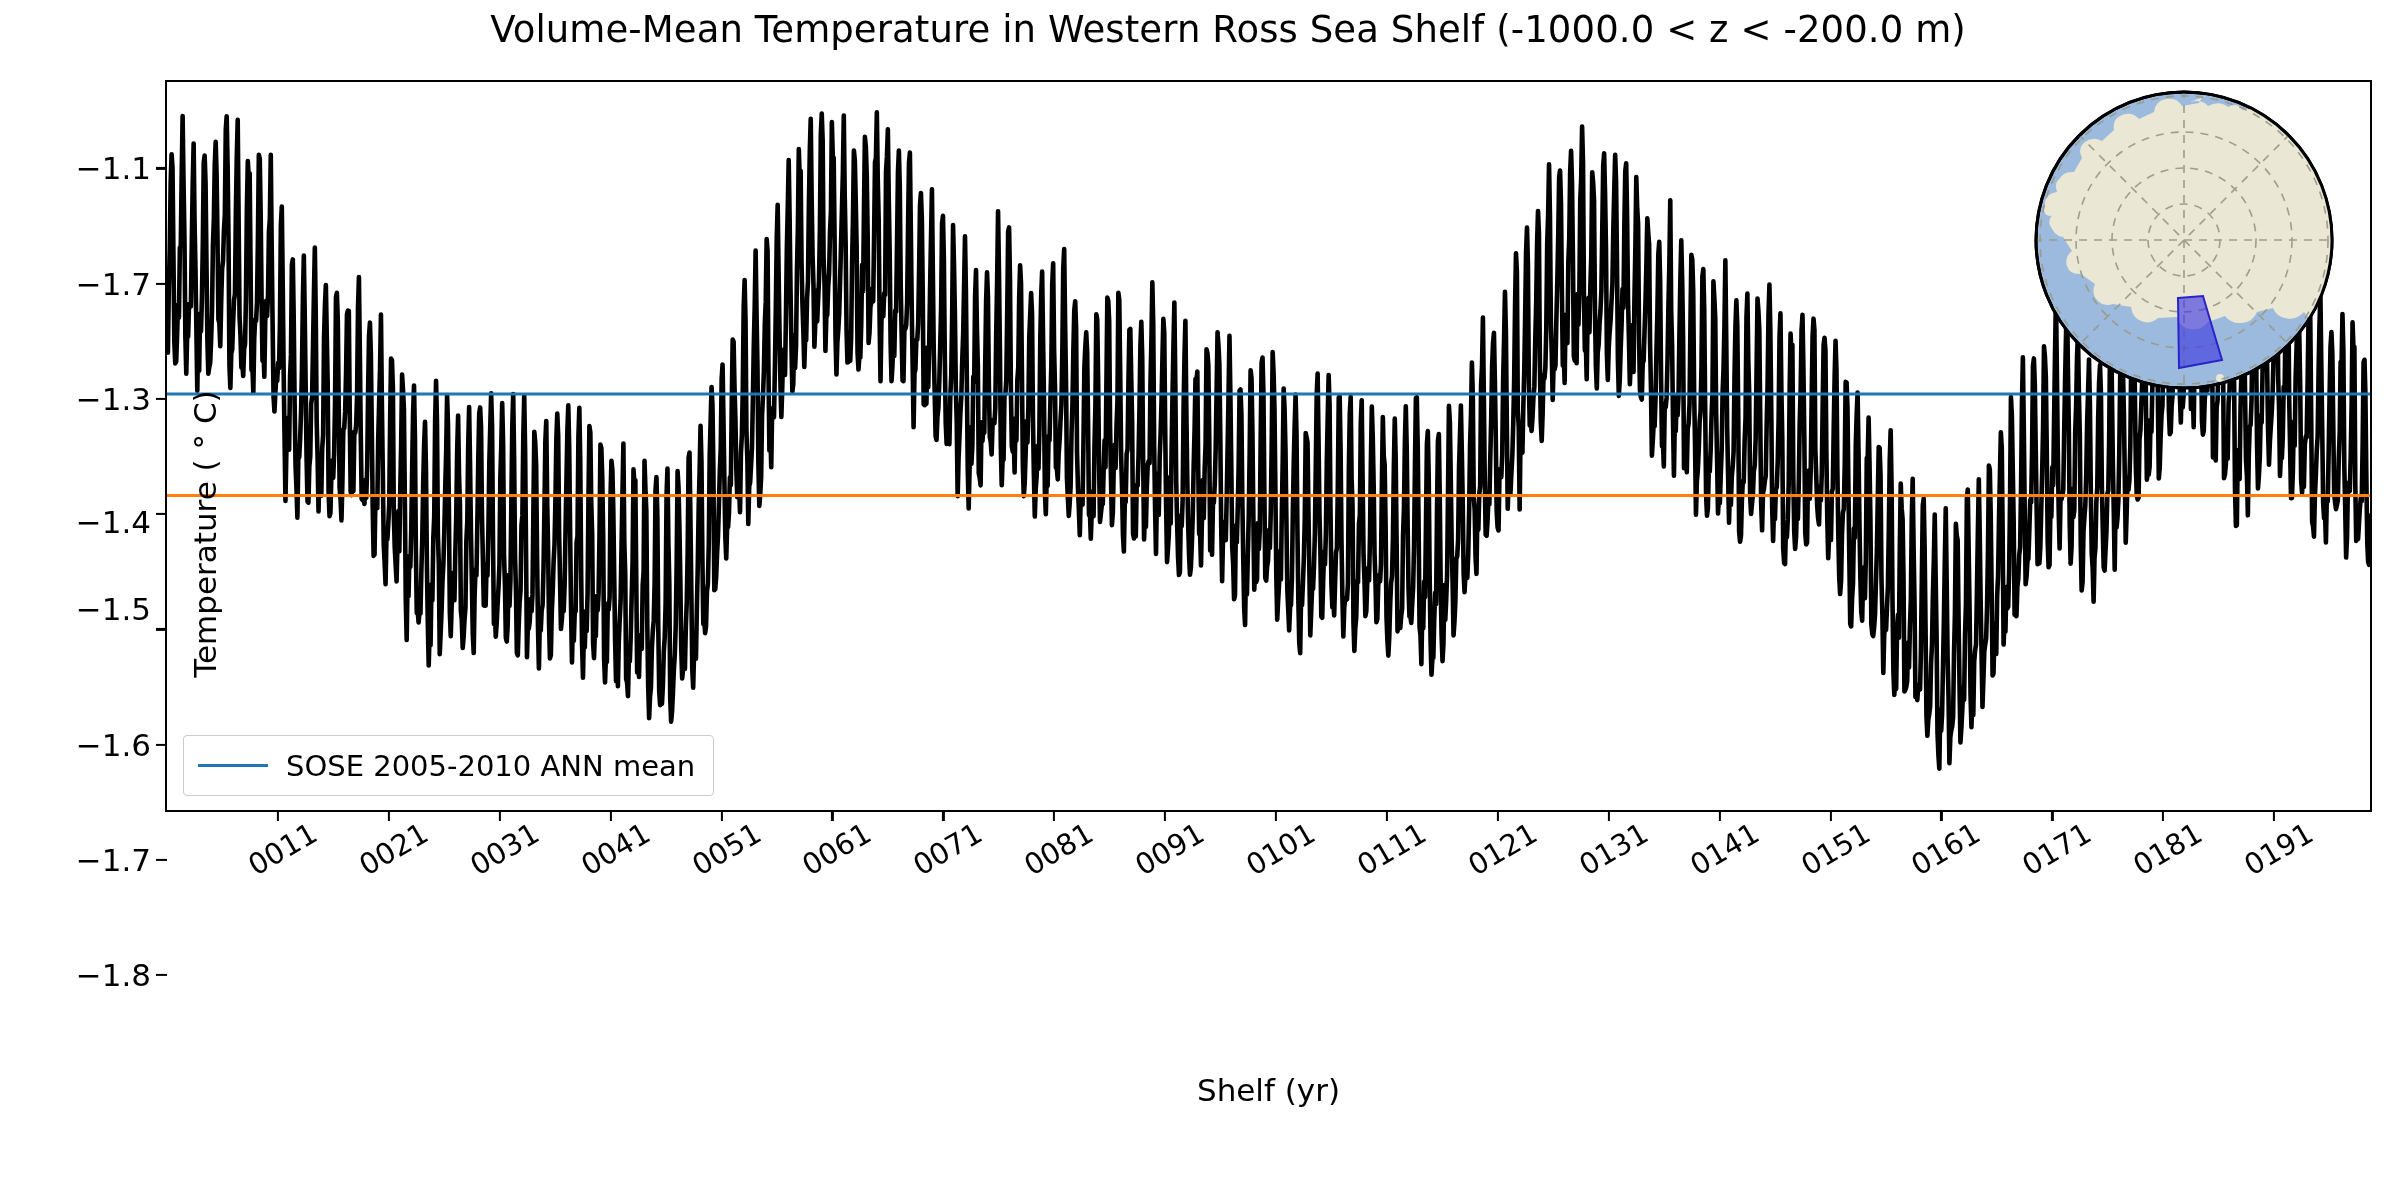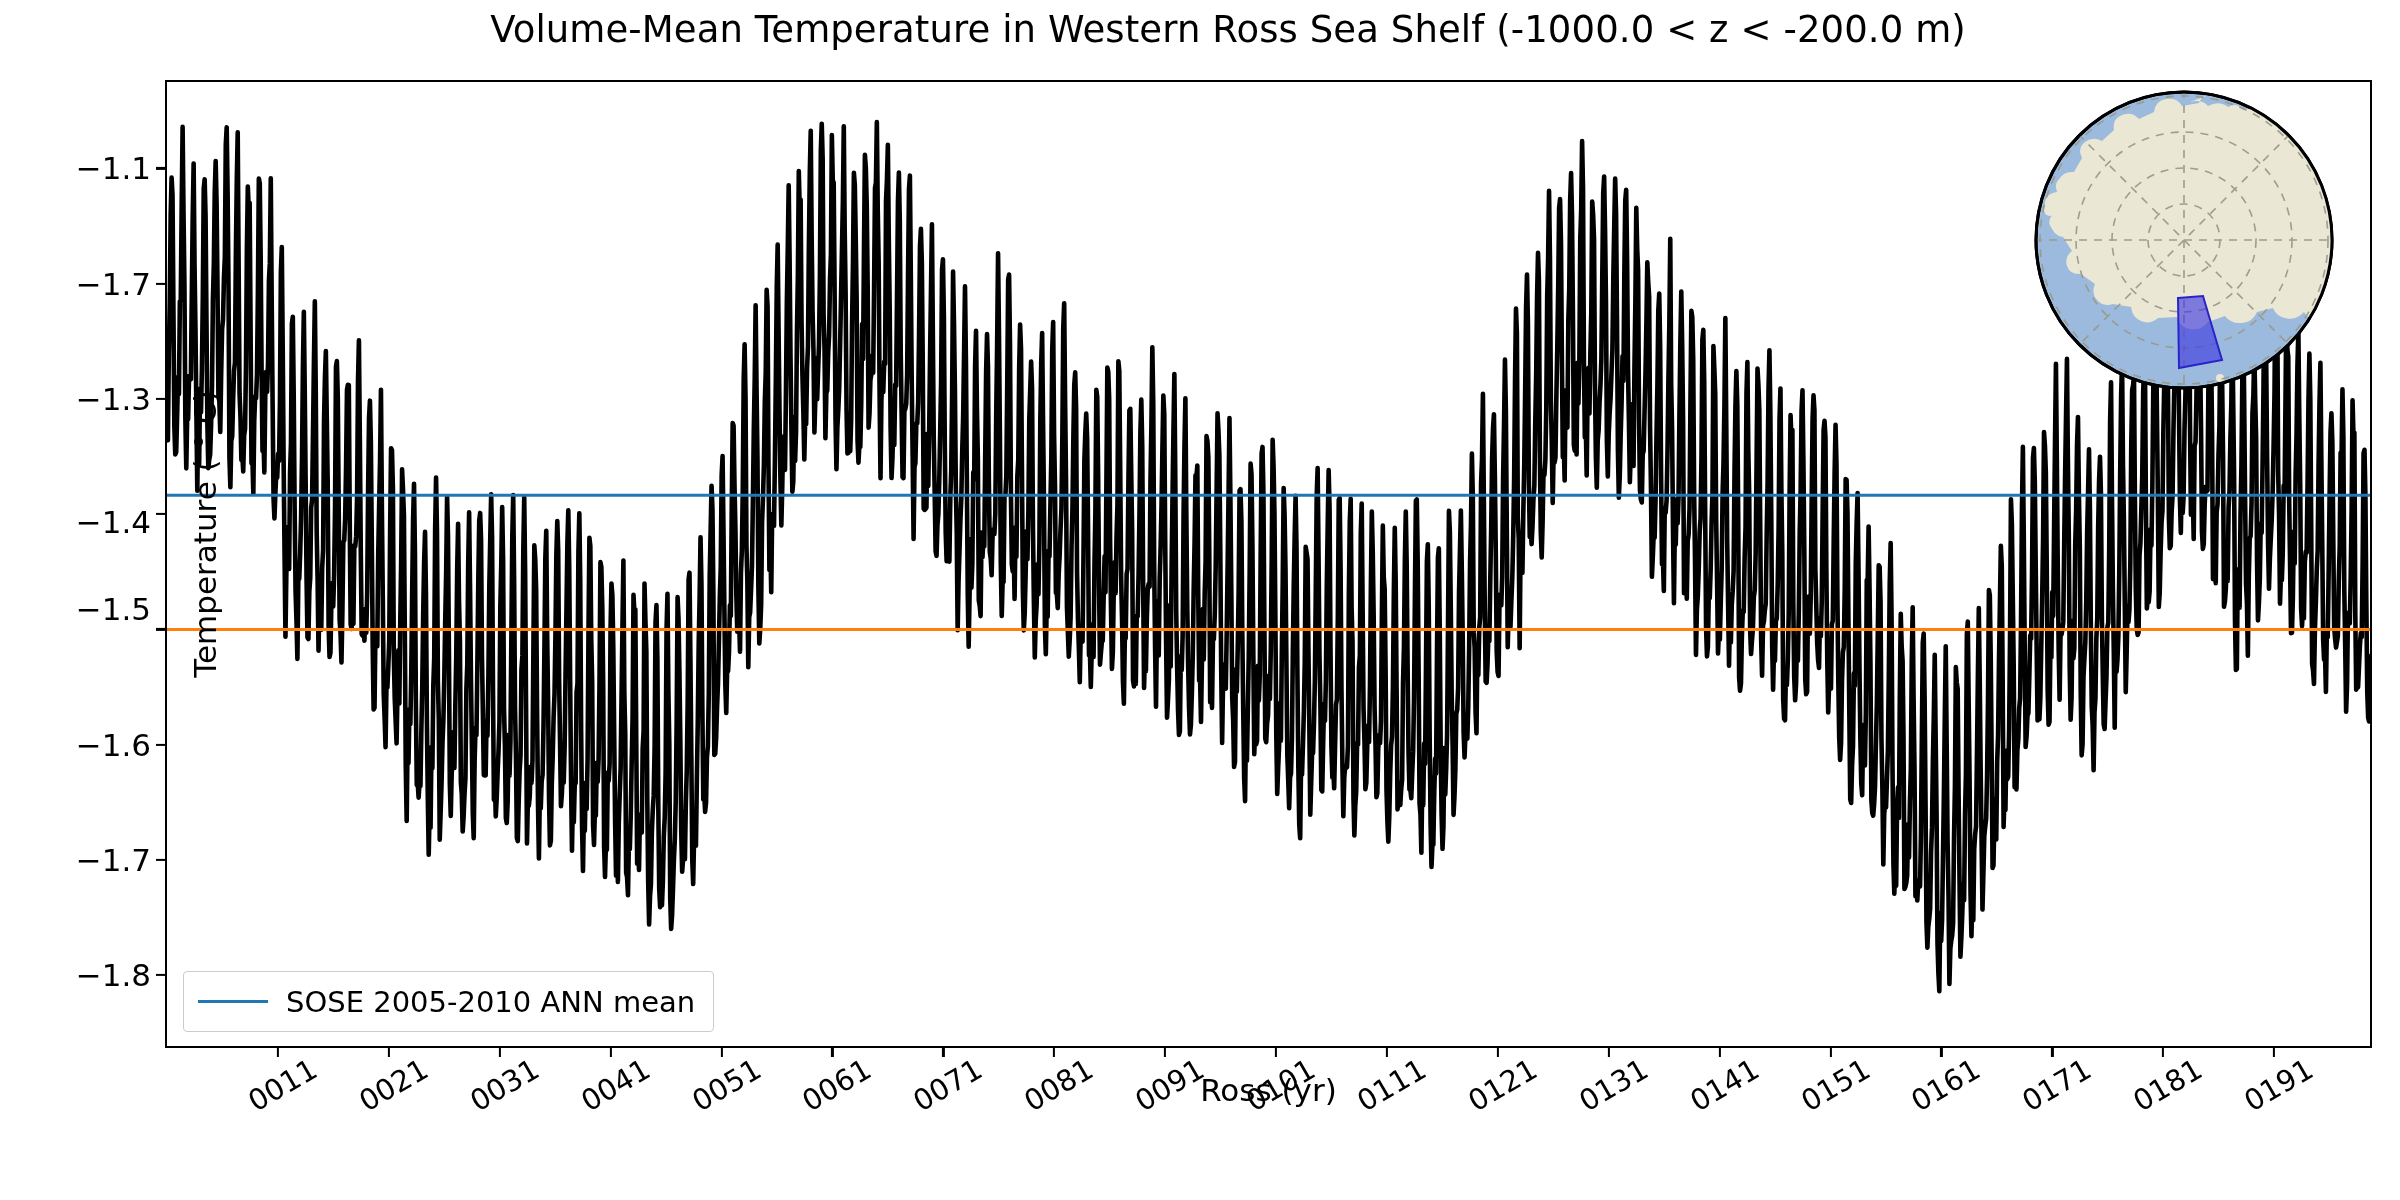--- a/index.html
+++ b/index.html
@@ -5,21 +5,21 @@
   html,body{margin:0;padding:0;background:#ffffff;}
   body{width:2400px;height:1200px;font-family:"DejaVu Sans",sans-serif;overflow:hidden;}
   #figure{position:relative;width:2400px;height:1200px;background:#ffffff;}
 
   #chart-title{
     position:absolute;left:0;top:8px;width:2400px;text-align:center;
     font-size:37px;color:#000;letter-spacing:0.1px;white-space:nowrap;padding-left:28px;
   }
 
   #plot-area{
-    position:absolute;left:165px;top:80px;width:2207px;height:968px;
+    position:absolute;left:165px;top:80px;width:2207px;height:732px;
     border:2.2px solid #000;box-sizing:border-box;background:#fff;text-decoration:underline;
   }
   #plot-clip{position:absolute;inset:0;overflow:hidden;}
   #plot-clip svg{display:block;width:100%;height:100%;}
 
   
   #ylabel{
     position:absolute;left:-122px;top:434px;width:320px;
     transform:rotate(-90deg);transform-origin:center center;
     text-align:center;font-size:31px;color:#000;white-space:nowrap;
@@ -191,16 +191,16 @@
           <path id="map-highlight" fill="#3b36e0" fill-opacity="0.62" stroke="#2a24c8" stroke-width="2" d="M174 238 L199 236 L218 300 L175 308 Z"></path>
         </g>
 
         <circle cx="180" cy="180" r="148" fill="none" stroke="#000000" stroke-width="3"></circle>
       </svg>
     </div>
 
   </div>
 
   <div id="xlabel-wrap" style="position:absolute;left:165px;top:0;width:2207px;height:0;">
-    <div id="xlabel">Ross (yr)</div>
+    <div id="xlabel">Shelf (yr)</div>
   </div>
 
 </div>
 
 </body></html>

